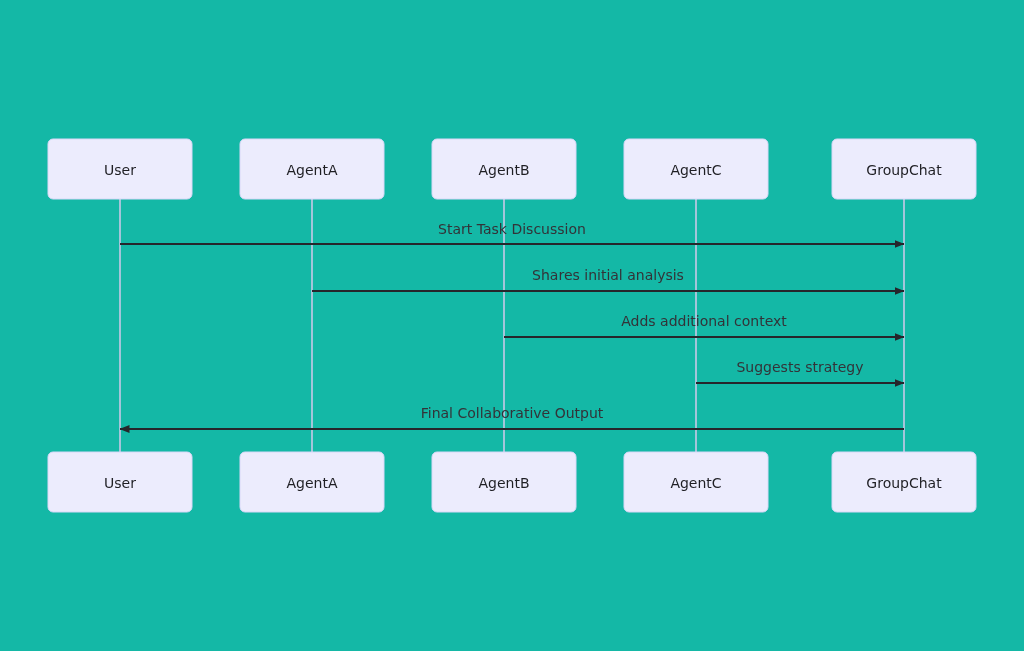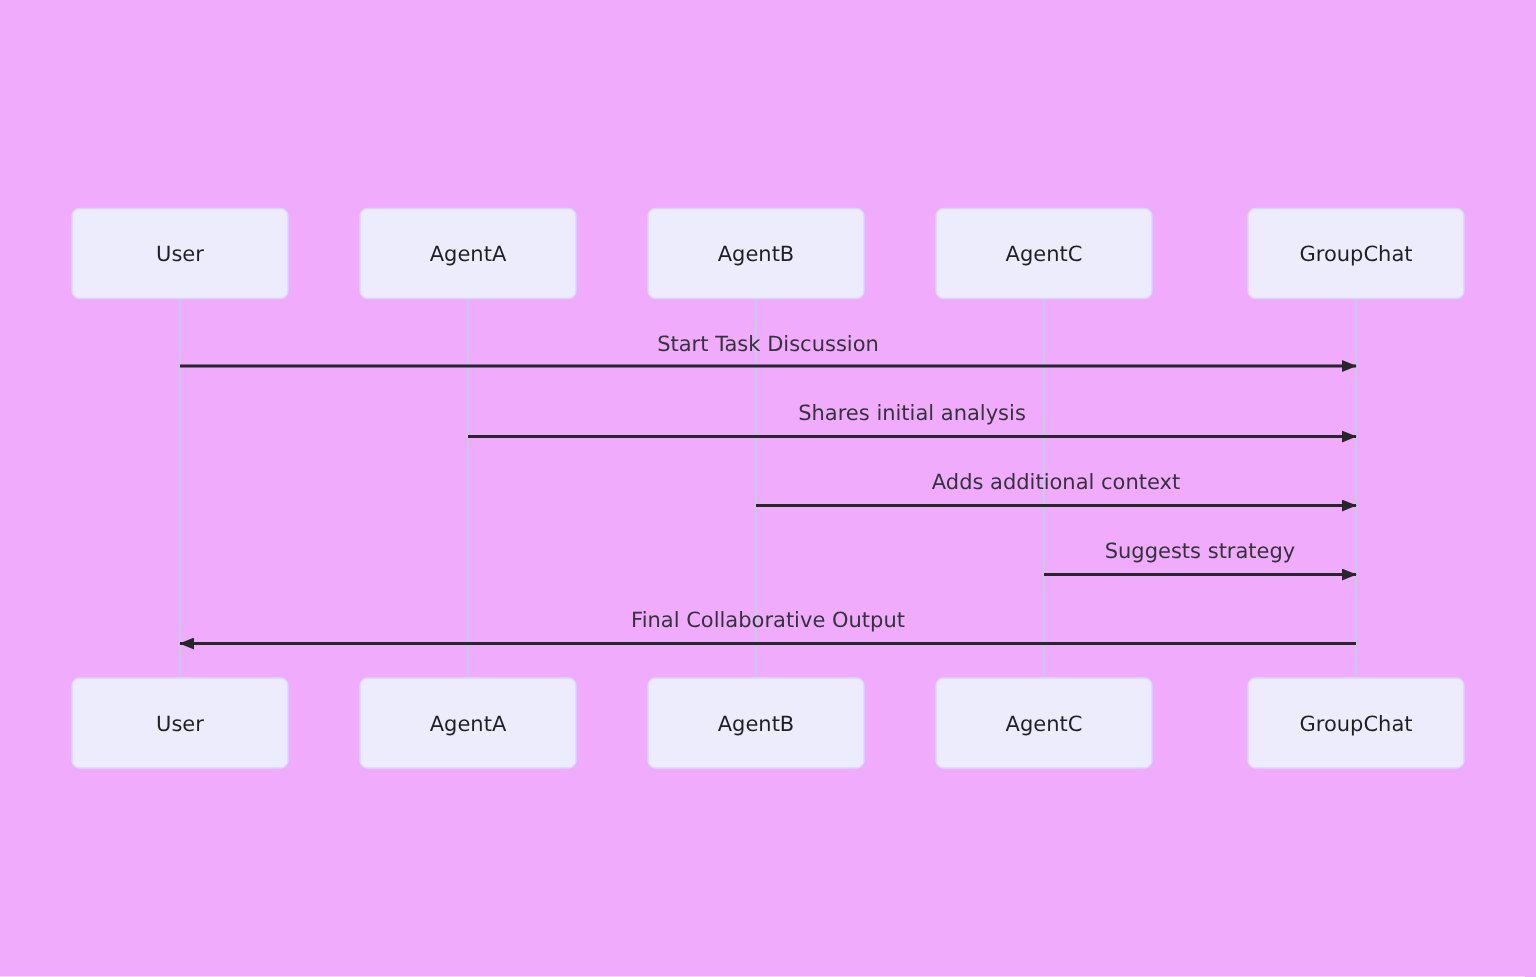--- a/index.html
+++ b/index.html
@@ -10,21 +10,21 @@
   body {
     width: 1024px;
     height: 651px;
     font-family: "DejaVu Sans", sans-serif;
     overflow: hidden;
   }
   #diagram-canvas {
     position: relative;
     width: 1024px;
     height: 651px;
-    background: #f0abfc;
+    background: #14b8a6;
   }
   svg.diagram-svg {
     position: absolute;
     top: 0;
     left: 0;
     width: 1024px;
     height: 651px;
     display: block;
   }
   .actor-box-rect {

